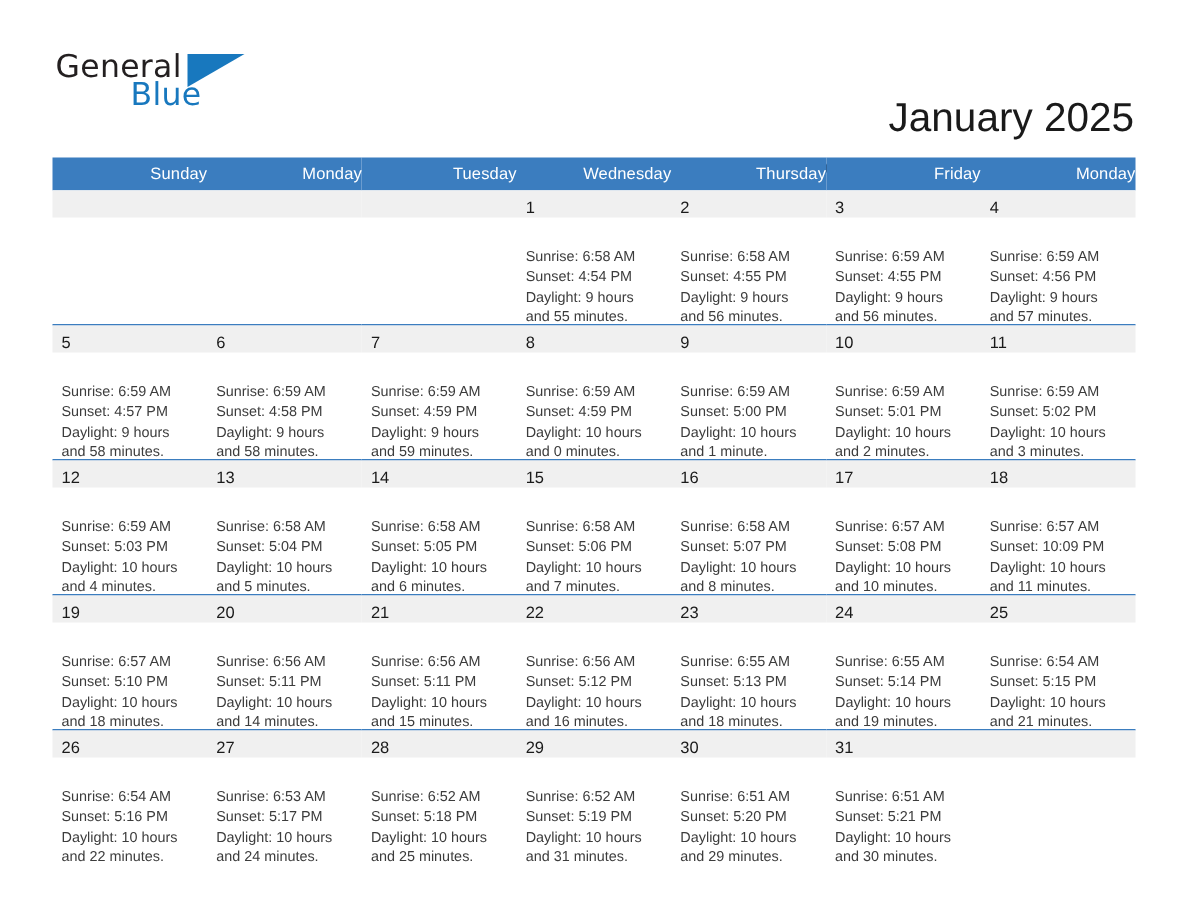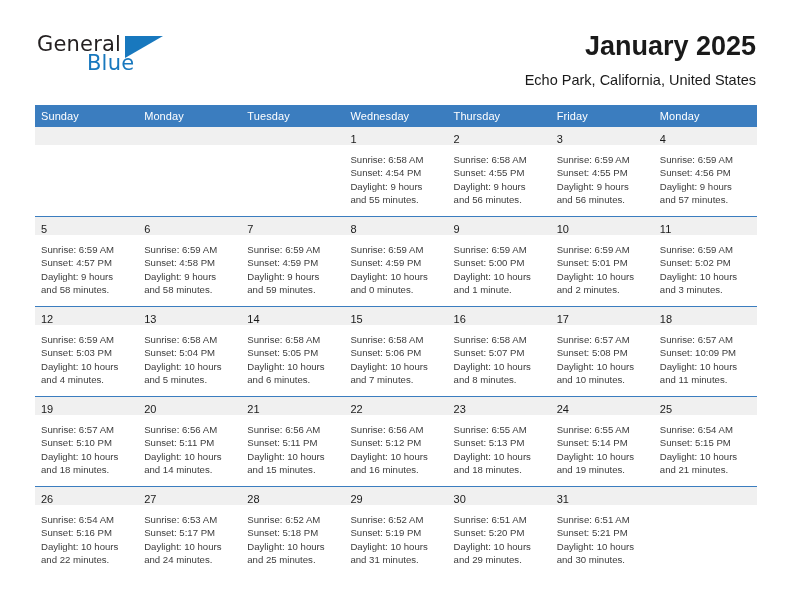--- a/index.html
+++ b/index.html
@@ -72,22 +72,23 @@
   .title-block {
     position: absolute;
     right: 36px;
     top: 30px;
     text-align: right;
   }
   .cal-title {
     font-size: 27px;
     line-height: 32px;
     color: #1a1a1a;
-    font-weight: 700;
+    font-weight: 400;
     white-space: nowrap;
+    margin-top: 32px;
   }
   .cal-subtitle {
     margin-top: 10px;
     font-size: 14.5px;
     line-height: 17px;
     color: #1a1a1a;
     font-weight: 400;
     white-space: nowrap;
   }
 
@@ -98,21 +99,21 @@
     top: 105px;
     width: 722px;
     border-collapse: collapse;
     table-layout: fixed;
   }
   .calendar th {
     background: #3b7dbf;
     color: #ffffff;
     font-size: 11px;
     font-weight: normal;
-    text-align: left;
+    text-align: right;
     padding: 5px 0 5px 6px;
     height: 11px;
     letter-spacing: 0.1px;
   }
   .calendar td {
     vertical-align: top;
     padding: 0;
     width: 103.14px;
     border-top: 1px solid #3b7dbf;
     background: #ffffff;
@@ -133,21 +134,21 @@
   }
   .daycell.empty .datebar {
     background: #f0f0f0;
   }
   .datenum {
     font-size: 11px;
     line-height: 13px;
     color: #1a1a1a;
   }
   .daycell .info {
-    padding: 8px 4px 0 6px;
+    padding: 20px 4px 0 6px;
     font-size: 9.6px;
     line-height: 13.4px;
     color: #3c3c3c;
   }
   .info div {
     white-space: nowrap;
   }
 </style>
 </head>
 <body>

